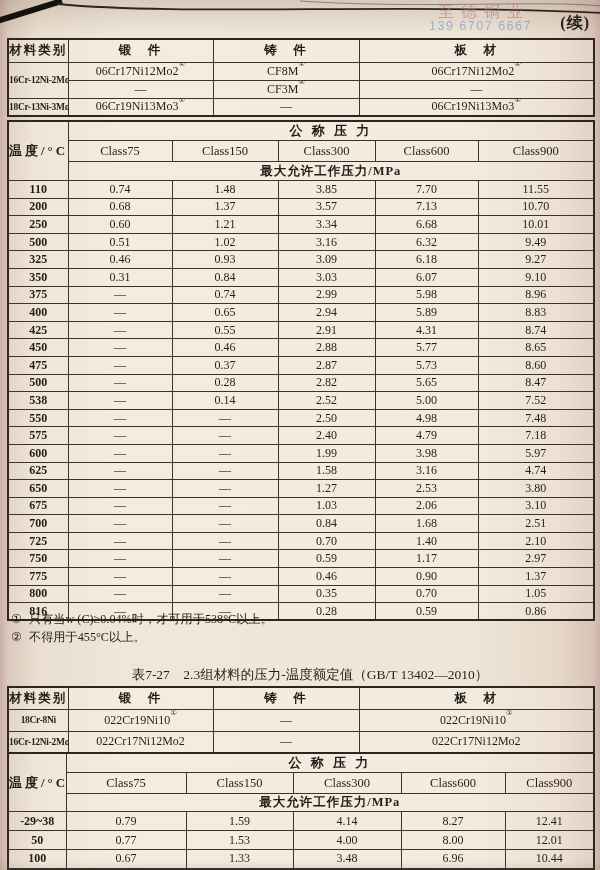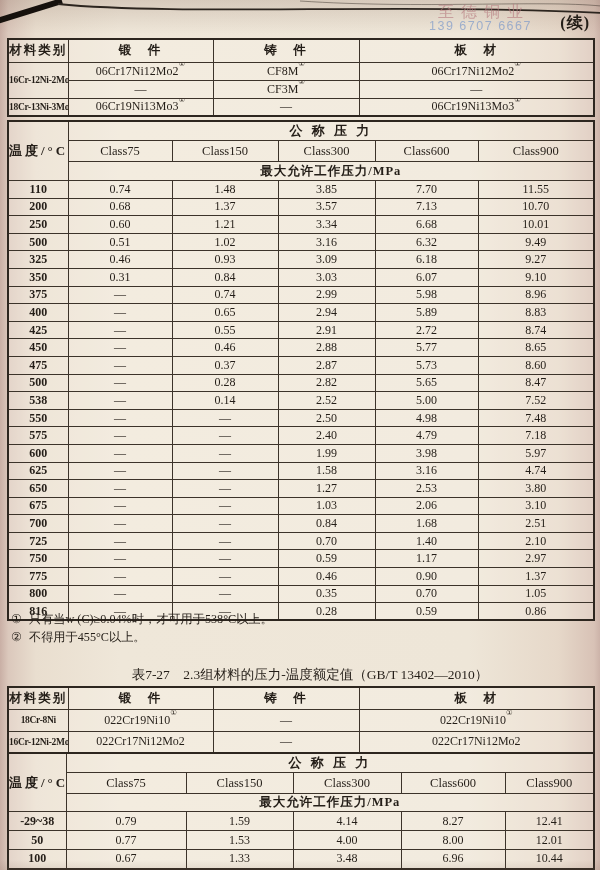--- a/index.html
+++ b/index.html
@@ -203,21 +203,21 @@
           <td>0.65</td>
           <td>2.94</td>
           <td>5.89</td>
           <td>8.83</td>
         </tr>
         <tr>
           <td class="tmp">425</td>
           <td>—</td>
           <td>0.55</td>
           <td>2.91</td>
-          <td>2.72</td>
+          <td>4.31</td>
           <td>8.74</td>
         </tr>
         <tr>
           <td class="tmp">450</td>
           <td>—</td>
           <td>0.46</td>
           <td>2.88</td>
           <td>5.77</td>
           <td>8.65</td>
         </tr>

